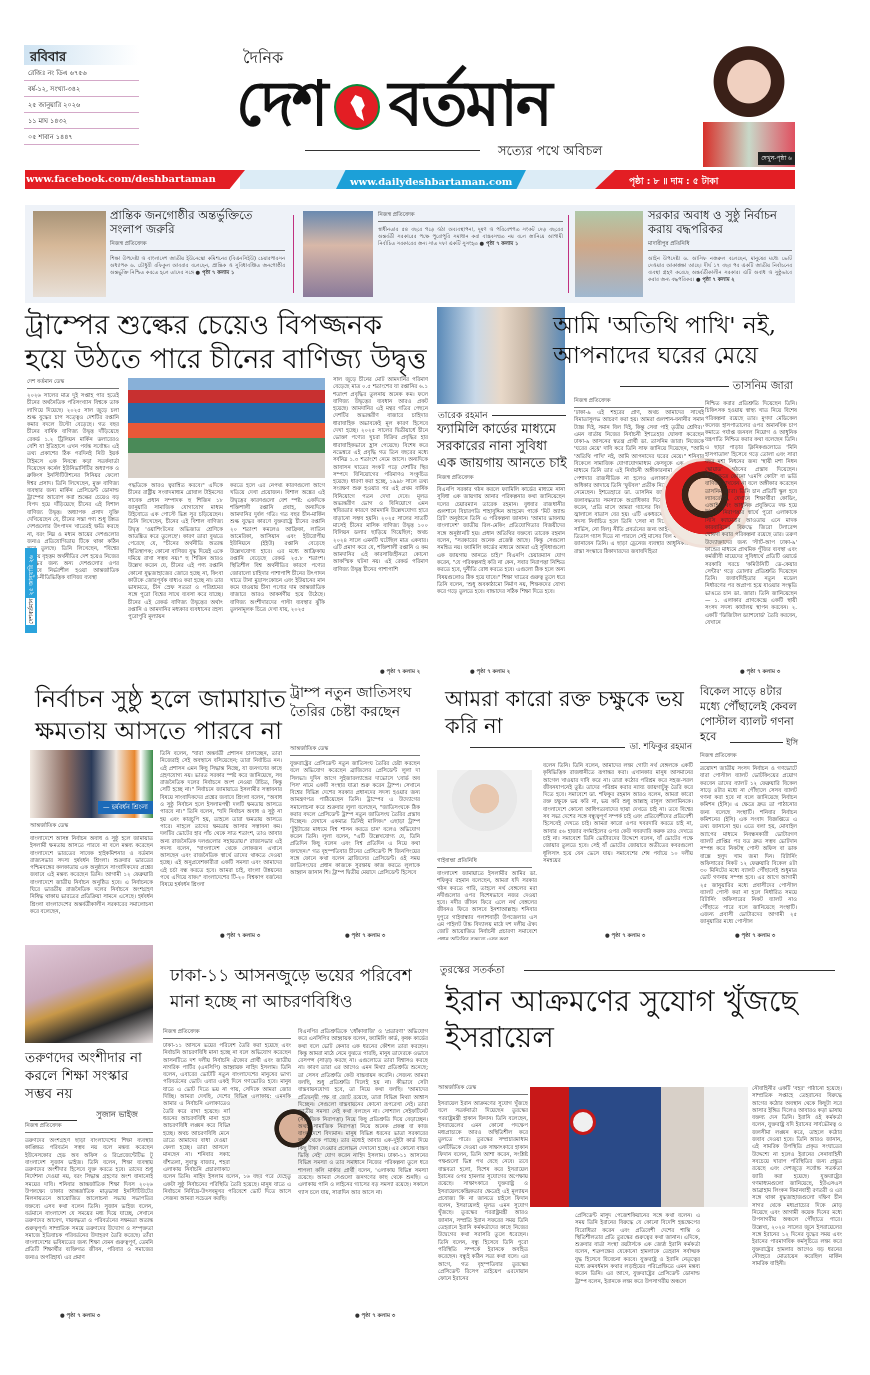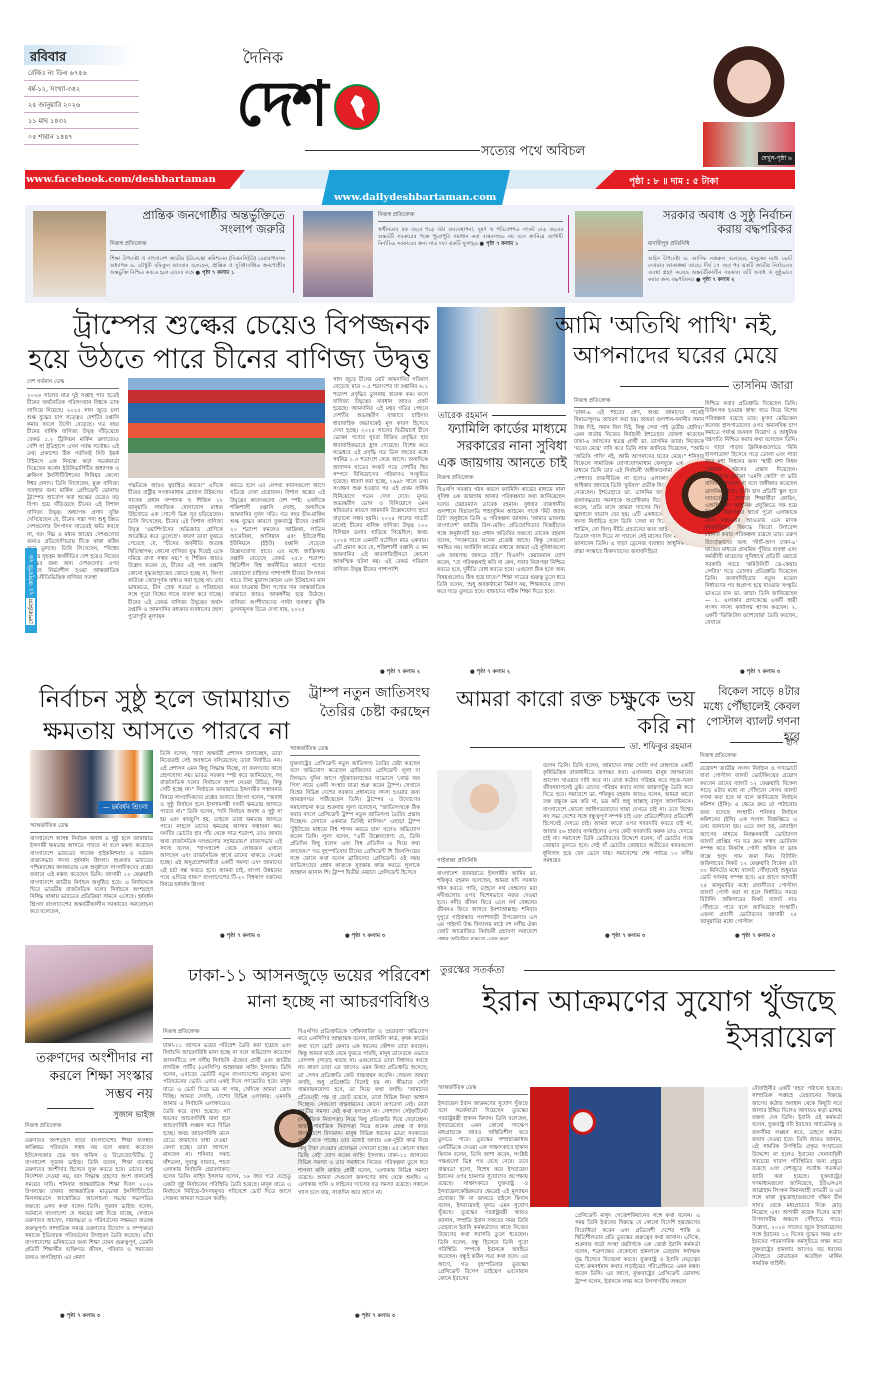--- a/index.html
+++ b/index.html
@@ -1,28 +1,28 @@
 <!DOCTYPE html>
 <html><head>
 <meta charset="utf-8">
 <style>
 *{box-sizing:border-box;margin:0;padding:0}
 body{width:870px;height:1375px;background:#fff;font-family:"DejaVu Sans",sans-serif;color:#222;position:relative;overflow:hidden}
 .abs{position:absolute}
 .txt{font-size:5.4px;line-height:7.3px;color:#333;text-align:justify}
 .byline{font-size:6px;color:#333;border-bottom:1px solid #777;padding-bottom:2px;margin-bottom:4px}
 .jump{font-weight:bold}
-.head{font-family:"DejaVu Serif",serif;color:#111;text-align:right;line-height:1.25}
+.head{font-family:"DejaVu Serif",serif;color:#111;text-align:left;line-height:1.25}
 .photo{background:linear-gradient(135deg,#c9b8a8,#8a7a70)}
 .masthead-box{left:24px;top:45px;width:115px}
 .masthead-box .day{background:linear-gradient(90deg,#cfe3f2,#fff);font-weight:bold;font-size:13px;padding:2px 6px;height:20px}
 .masthead-box .row{font-size:6.5px;border-bottom:1px solid #d4a8c8;padding:3px 4px;height:16px}
 .bar-left{left:25px;top:170px;width:220px;height:19px;background:#e31e24;color:#fff;font-weight:bold;font-family:"DejaVu Serif",serif;font-size:10px;padding:3px 1px;clip-path:polygon(0 0,100% 0,93% 100%,0 100%)}
 .bar-mid{left:240px;top:170px;width:555px;height:19px;background:#dcecf6}
-.bar-url{left:320px;top:170px;width:190px;height:19px;background:#1ca0d8;color:#fff;font-weight:bold;font-family:"DejaVu Serif",serif;font-size:10px;padding:21px 14px;clip-path:polygon(5% 0,100% 0,95% 100%,0 100%)}
+.bar-url{left:336px;top:170px;width:190px;height:19px;background:#1ca0d8;color:#fff;font-weight:bold;font-family:"DejaVu Serif",serif;font-size:10px;padding:6px 14px;clip-path:polygon(5% 0,100% 0,95% 100%,0 100%)}
 .bar-price{left:595px;top:170px;width:200px;height:19px;background:#e31e24;color:#fff;font-weight:bold;font-size:9px;padding:4px 34px;clip-path:polygon(10% 0,100% 0,100% 100%,0 100%)}
 .top-strip{left:25px;top:205px;width:770px;height:98px;background:#eef2f8}
 .ts-head{font-size:11.5px}
 .vsep{width:1px;background:#c03080}
 .side-tab{left:25px;top:548px;width:12px;height:85px;background:#2ba3dc;color:#fff;font-size:6px;writing-mode:vertical-rl;transform:rotate(180deg);text-align:center;padding:2px 0}
 </style>
 </head>
 <body>
 
 <div class="abs masthead-box">
@@ -33,23 +33,24 @@
   <div class="row">১১ মাঘ ১৪৩২</div>
   <div class="row">০৫ শাবান ১৪৪৭</div>
 </div>
 
 <div class="abs" style="left:243px;top:45px;font-size:16px;font-family:Liberation Sans, sans-serif">দৈনিক</div>
 <div class="abs" style="left:236px;top:62px;width:470px;height:90px;display:flex;align-items:center">
   <span style="font-size:62px;font-weight:900;font-family:'DejaVu Sans',sans-serif;color:#111;letter-spacing:-2px">দেশ</span>
   <span style="display:inline-block;width:46px;height:46px;border-radius:50%;background:#e31e24;border:2px solid #0a8a3a;margin:0 8px;position:relative">
     <span style="position:absolute;left:14px;top:9px;width:16px;height:26px;background:#fff;clip-path:polygon(30% 0,70% 10%,90% 40%,70% 60%,85% 100%,40% 80%,20% 50%,0 30%)"></span>
   </span>
+  <span style="font-size:62px;font-weight:900;color:#111;letter-spacing:-2px">বর্তমান</span>
 </div>
 <div class="abs" style="left:305px;top:150px;width:175px;height:1px;background:#333"></div>
-<div class="abs" style="left:481px;top:141px;font-size:13px;font-family:'DejaVu Serif',serif">সত্যের পথে অবিচল</div>
+<div class="abs" style="left:498px;top:141px;font-size:13px;font-family:'DejaVu Serif',serif">সত্যের পথে অবিচল</div>
 
 <div class="abs" style="left:703px;top:45px;width:92px;height:122px;background:radial-gradient(circle at 50% 30%,#f0d0c0 0 22%,#3a2018 23% 36%,#fff 37%),linear-gradient(#fff,#fff);overflow:hidden">
   <div style="position:absolute;left:0;bottom:0;width:100%;height:45px;background:linear-gradient(90deg,#d8302a,#c8d8c8,#e05060)"></div>
   <div style="position:absolute;right:0;bottom:2px;background:#222;color:#fff;font-size:6px;padding:1px 3px">দেখুন-পৃষ্ঠা ৬</div>
 </div>
 
 <div class="abs bar-mid"></div>
 <div class="abs bar-left">www.facebook.com/deshbartaman</div>
 <div class="abs bar-url">www.dailydeshbartaman.com</div>
 <div class="abs bar-price">পৃষ্ঠা : ৮ ॥ দাম : ৫ টাকা</div>
@@ -142,21 +143,21 @@
 <div class="abs" style="left:730px;top:736px;width:68px;display:flex;align-items:center;gap:3px;font-size:8px">
   <span style="flex:1;height:1px;background:#333"></span>
     <span>ইসি</span>
 </div>
 <div class="abs byline" style="left:700px;top:752px;width:97px;font-size:5.5px">নিজস্ব প্রতিবেদক</div>
 <div class="abs txt" style="left:700px;top:765px;width:97px;height:175px;overflow:hidden">ত্রয়োদশ জাতীয় সংসদ নির্বাচন ও গণভোটে যারা পোস্টাল ব্যালট ভোটকিংয়ের প্রয়োগ করবেন তাদের ব্যালট ১২ ফেব্রুয়ারি বিকেল সাড়ে ৪টার মধ্যে না পৌঁছালে সেসব ব্যালট গণনা করা হবে না বলে জানিয়েছে নির্বাচন কমিশন (ইসি)। এ ক্ষেত্রে দ্রুত তা পাঠানোর জন্য বলেছে সংস্থাটি। শনিবার নির্বাচন কমিশনের (ইসি) এক সংবাদ বিজ্ঞপ্তিতে এ তথ্য জানানো হয়। এতে বলা হয়, মোবাইল অ্যাপের মাধ্যমে নিবন্ধনকারী ভোটারগণ ব্যালট প্রাপ্তির পর যত দ্রুত সম্ভব ভোটদান সম্পন্ন করে নিকটস্থ পোস্ট অফিস বা ডাক বাক্সে হলুদ খাম জমা দিন। রিটার্নিং অফিসারের নিকট ১২ ফেব্রুয়ারি বিকেল ৪টা ৩০ মিনিটের মধ্যে ব্যালট পৌঁছালেই শুধুমাত্র ভোট গণনায় সম্পন্ন হবে। এর আগে আগামী ২৫ জানুয়ারির মধ্যে প্রবাসীদের পোস্টাল ব্যালট পোস্ট করা না হলে নির্ধারিত সময়ে রিটার্নিং অফিসারের নিকট ব্যালট নাও পৌঁছাতে পারে বলে জানিয়েছে সংস্থাটি। এজন্য প্রবাসী ভোটারদের আগামী ২৫ জানুয়ারির মধ্যে পোস্টাল</div>
 <div class="abs txt jump" style="left:735px;top:932px">● পৃষ্ঠা ৭ কলাম ৩</div>
 
 <div class="abs" style="left:25px;top:945px;width:128px;height:98px;background:linear-gradient(160deg,#e0c8d8,#c8a8b8 40%,#c89848 55%,#2a2a2a 75%,#e8e0e0)"></div>
 <div class="abs head" style="left:25px;top:1048px;width:128px;font-size:13.5px;line-height:18px">তরুণদের অংশীদার না করলে শিক্ষা সংস্কার সম্ভব নয়</div>
-<div class="abs" style="left:47px;top:1108px;width:108px;display:flex;align-items:flex-start;gap:19px;font-size:8px">
+<div class="abs" style="left:30px;top:1108px;width:108px;display:flex;align-items:flex-end;gap:19px;font-size:8px">
   <span style="flex:1;height:1px;background:#333"></span>
     <span>সুজান ভাইজ</span>
 </div>
 <div class="abs byline" style="left:25px;top:1122px;width:128px;font-size:5.5px">নিজস্ব প্রতিবেদক</div>
 <div class="abs txt" style="left:25px;top:1137px;width:128px;height:175px;overflow:hidden">তরুণদের অংশগ্রহণ ছাড়া বাংলাদেশের শিক্ষা ব্যবস্থার কাঙ্ক্ষিত পরিবর্তন সম্ভব নয় বলে মন্তব্য করেছেন ইউনেসকোর হেড অব অফিস ও রিপ্রেজেন্টেটিভ টু বাংলাদেশ সুজান ভাইজ। তিনি বলেন, শিক্ষা ব্যবস্থায় তরুণদের অংশীদার হিসেবে যুক্ত করতে হবে। তাদের শুধু নির্দেশনা দেওয়া নয়, বরং সিদ্ধান্ত গ্রহণের অংশ বানানোই সময়ের দাবি। শনিবার আন্তর্জাতিক শিক্ষা দিবস ২০২৬ উপলক্ষ্যে ঢাকার আন্তর্জাতিক মাতৃভাষা ইনস্টিটিউটের মিলনায়তনে আয়োজিত আলোচনা সভায় সভাপতির বক্তব্যে এসব কথা বলেন তিনি। সুজান ভাইজ বলেন, বর্তমানে বাংলাদেশ যে সময়ের মধ্য দিয়ে যাচ্ছে, সেখানে তরুণদের আবেগ, দায়বদ্ধতা ও পরিবর্তনের সক্ষমতা অত্যন্ত গুরুত্বপূর্ণ। সাম্প্রতিক সময়ে তরুণদের উদ্যোগ ও সম্পৃক্ততা সমাজে ইতিবাচক পরিবর্তনের উদাহরণ তৈরি করেছে। তাঁরা বাংলাদেশের ভবিষ্যতের জন্য শিক্ষা যেমন গুরুত্বপূর্ণ, তেমনি প্রতিটি শিক্ষার্থীর ব্যক্তিগত জীবন, পরিবার ও সমাজের জন্যও অপরিহার্য। এর প্রমাণ</div>
 <div class="abs txt jump" style="left:60px;top:1312px">● পৃষ্ঠা ৭ কলাম ৩</div>
 
 <div class="abs head" style="left:170px;top:962px;width:260px;font-size:17px;line-height:26px">ঢাকা-১১ আসনজুড়ে ভয়ের পরিবেশ মানা হচ্ছে না আচরণবিধিও</div>
 <div class="abs byline" style="left:163px;top:1028px;width:128px;font-size:5.5px">নিজস্ব প্রতিবেদক</div>
 <div class="abs txt" style="left:163px;top:1042px;width:128px;height:278px;overflow:hidden">ঢাকা-১১ আসনে ভয়ের পরিবেশ তৈরি করা হয়েছে এবং নির্বাচনি আচরণবিধি মানা হচ্ছে না বলে অভিযোগ করেছেন আসনটিতে দশ দলীয় নির্বাচনি ঐক্যের প্রার্থী এবং জাতীয় নাগরিক পার্টির (এনসিপি) আহ্বায়ক নাহিদ ইসলাম। তিনি বলেন, এবারের ভোটটি নতুন বাংলাদেশের মানুষের ভাগ্য পরিবর্তনের ভোট। এবার একই দিনে গণভোটও হবে। মানুষ যাতে এ ভোট দিতে ভয় না পায়, সেদিকে আমরা জোর দিচ্ছি। আমরা দেখছি, দেশের বিভিন্ন এলাকায়; এমনকি আমার এ নির্বাচনি এলাকাতেও এক ধরনের ভয়ের পরিবেশ তৈরি করে রাখা হয়েছে। নাহিদ ইসলাম বলেন, কোনো ধরনের আচরণবিধি মানা হচ্ছে না, আগেও মানা হয়নি। আচরণবিধি লঙ্ঘন করে বিভিন্ন জায়গায় পোস্টার টাঙানো হচ্ছে। অথচ আচরণবিধি মেনে আমরা যে ব্যানার টাঙাচ্ছি, তাতে আমাদের বাধা দেওয়া হচ্ছে; ব্যানার-ফেস্টুন ছিঁড়ে ফেলা হচ্ছে। তারা আসলে কোনোভাবেই আচরণবিধি মানছেন না। শনিবার সকালে রাজধানীর শাহজাদপুর বাঁশতলা, সুবাস্তু বাজার, শহরাম সড়ক এবং একতা সড়ক এলাকায় নির্বাচনি প্রচারণাকালে সাংবাদিকদের এসব কথা বলেন তিনি। নাহিদ ইসলাম বলেন, ১৬ বছর পরে যেহেতু একটা সুষ্ঠু নির্বাচনের পরিস্থিতি তৈরি হয়েছে। মানুষ যাতে এ নির্বাচনে নির্বিঘ্নে-উৎসবমুখর পরিবেশে ভোট দিতে আসে সেজন্য আমরা সচেতন করছি।</div>

